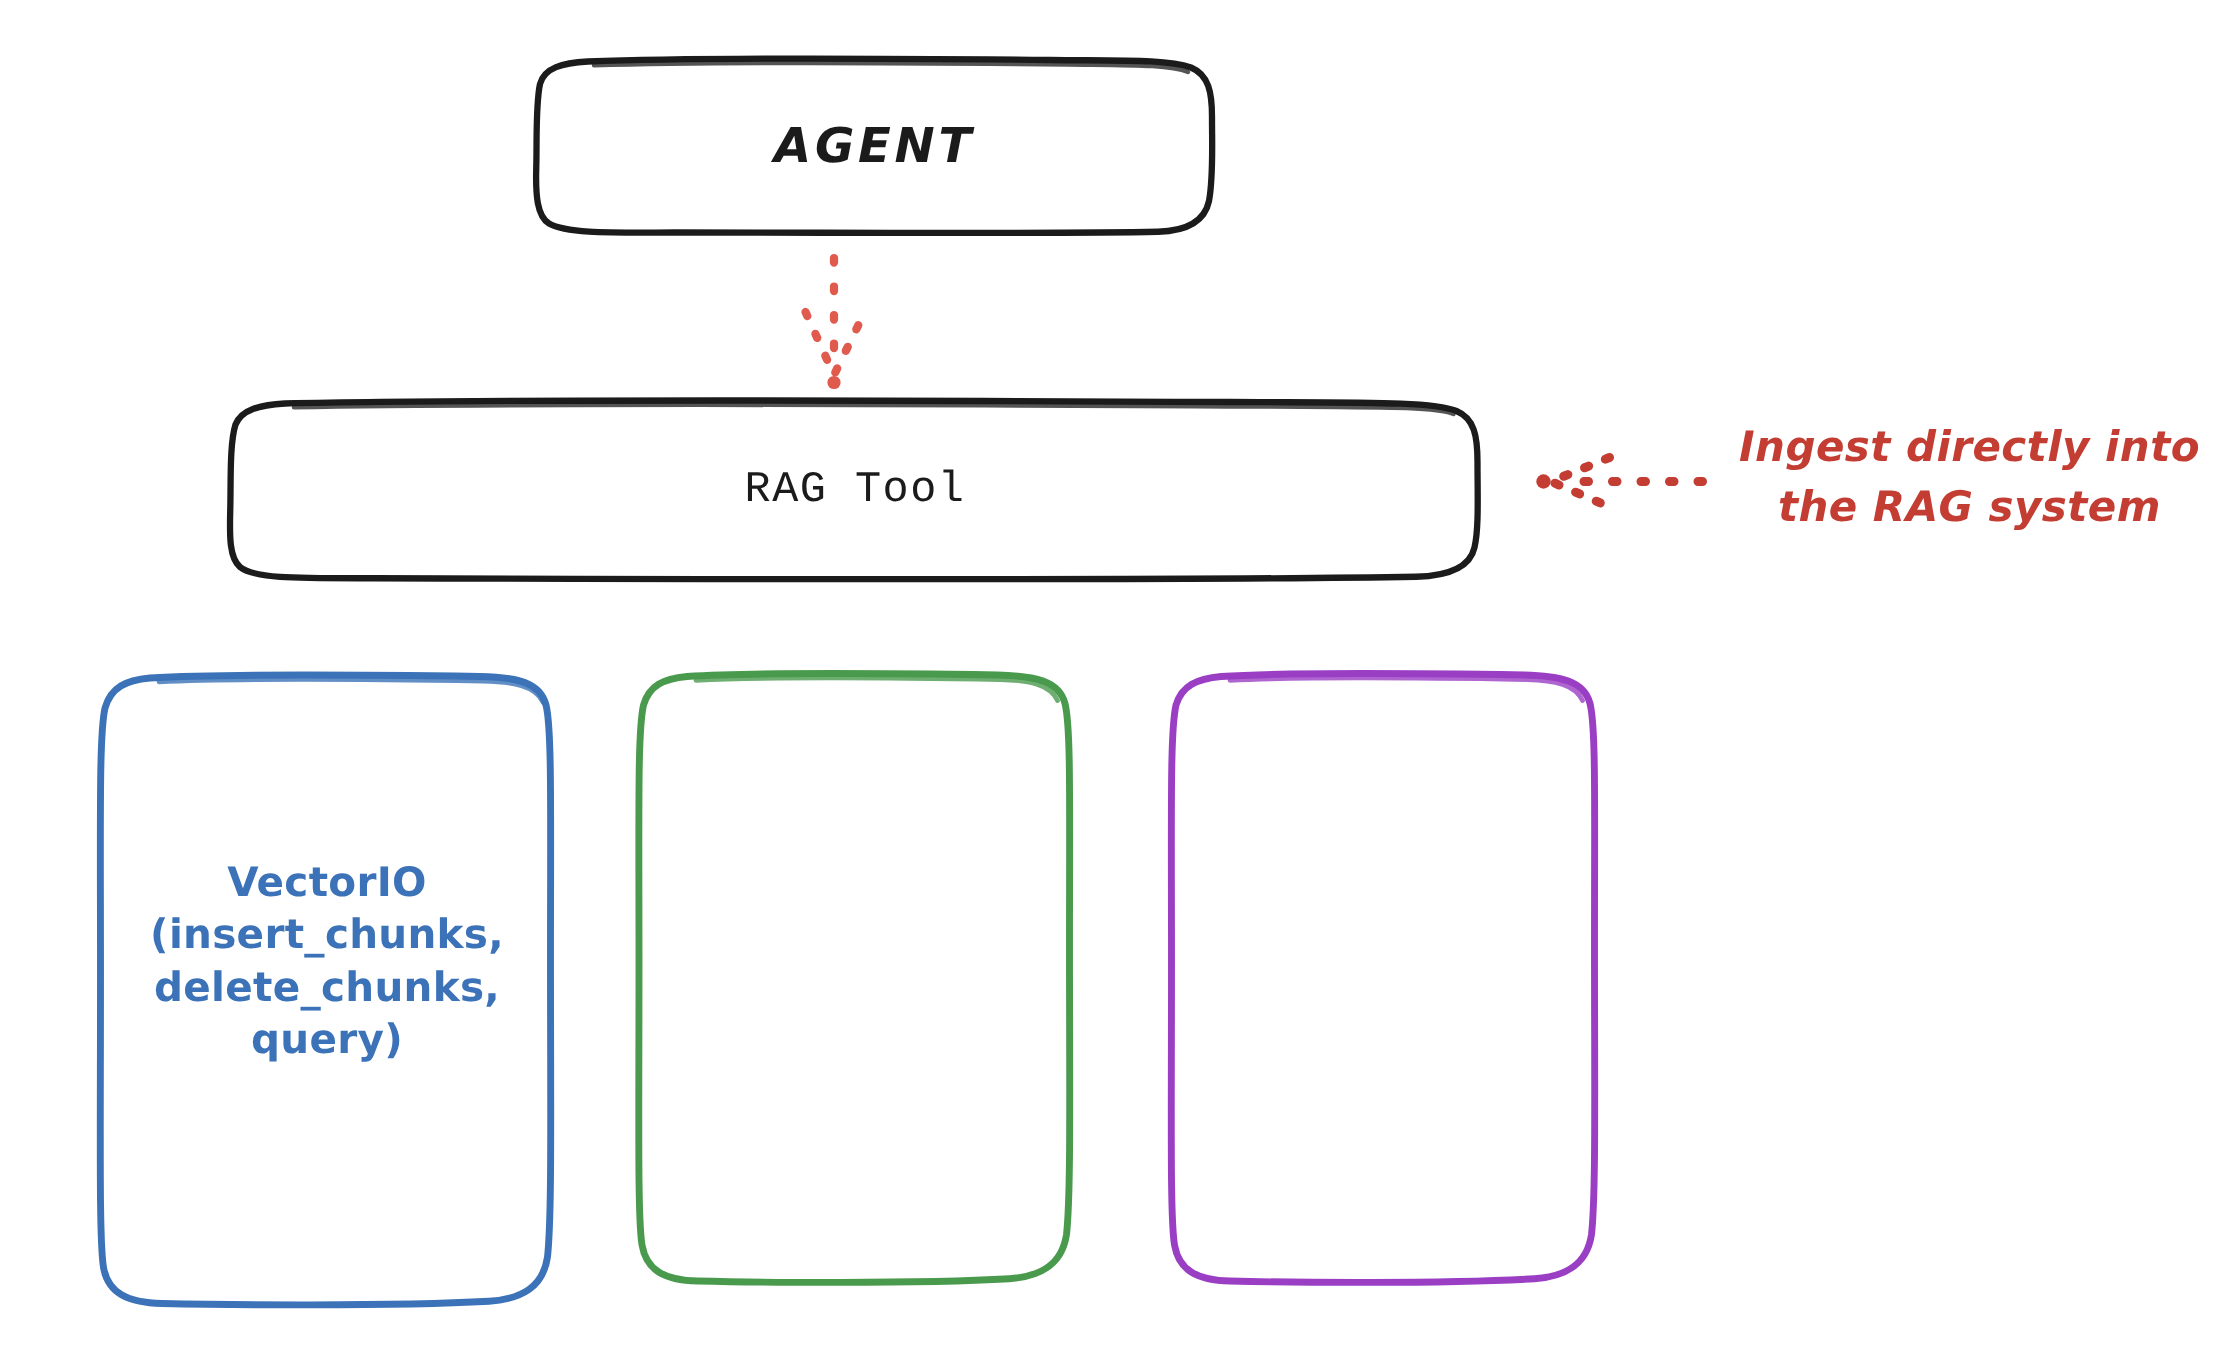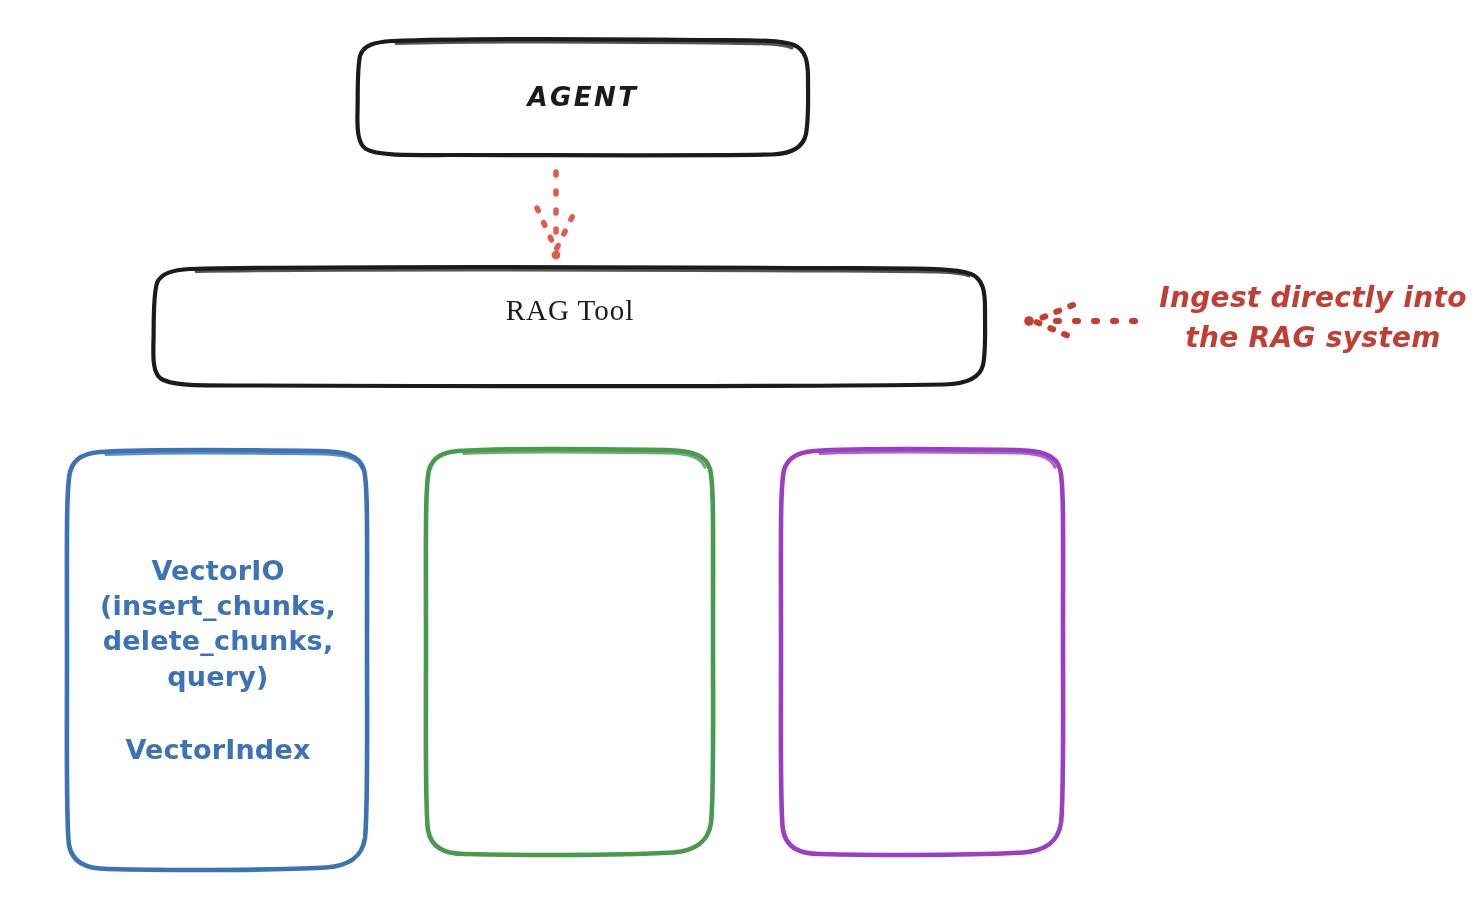--- a/index.html
+++ b/index.html
@@ -44,37 +44,37 @@
     white-space: pre-line;
     letter-spacing: 0.4px;
   }
 
   .agent-label {
     left: 358px;
     top: 40px;
     width: 450px;
     height: 115px;
     color: #1b1b1b;
-    font-size: 26px;
+    font-size: 32px;
     font-style: italic;
     font-weight: 700;
     letter-spacing: 2.5px;
     font-family: "DejaVu Sans", sans-serif;
   }
 
   .ragtool-label {
     left: 155px;
-    top: 252px;
+    top: 268px;
     width: 830px;
     height: 117px;
     color: #1b1b1b;
     font-size: 29px;
     font-weight: 400;
     letter-spacing: 1px;
-    font-family: Liberation Serif, serif;
+    font-family: Liberation Mono, monospace;
   }
 
   .store-label {
     font-size: 27px;
     font-weight: 600;
     letter-spacing: 0.2px;
   }
 
   .store-label .api-block { margin: 0; }
   .store-label .spacer { height: 38px; }
@@ -223,21 +223,20 @@
   <div class="node-label agent-label">AGENT</div>
 
   <div class="node-label ragtool-label">RAG Tool</div>
 
   <div class="node-label store-label" id="vector-label">
     <div class="api-block">VectorIO
 (insert_chunks,
 delete_chunks,
 query)</div>
     <div class="spacer"></div>
-    <div class="index-block">VectorIndex</div>
   </div>
 
   <div class="node-label store-label" id="keyvalue-label">
     <div class="spacer"></div>
   </div>
 
 
   <div class="annotation" style="white-space: pre-line;">Ingest directly into
 the RAG system</div>
 

